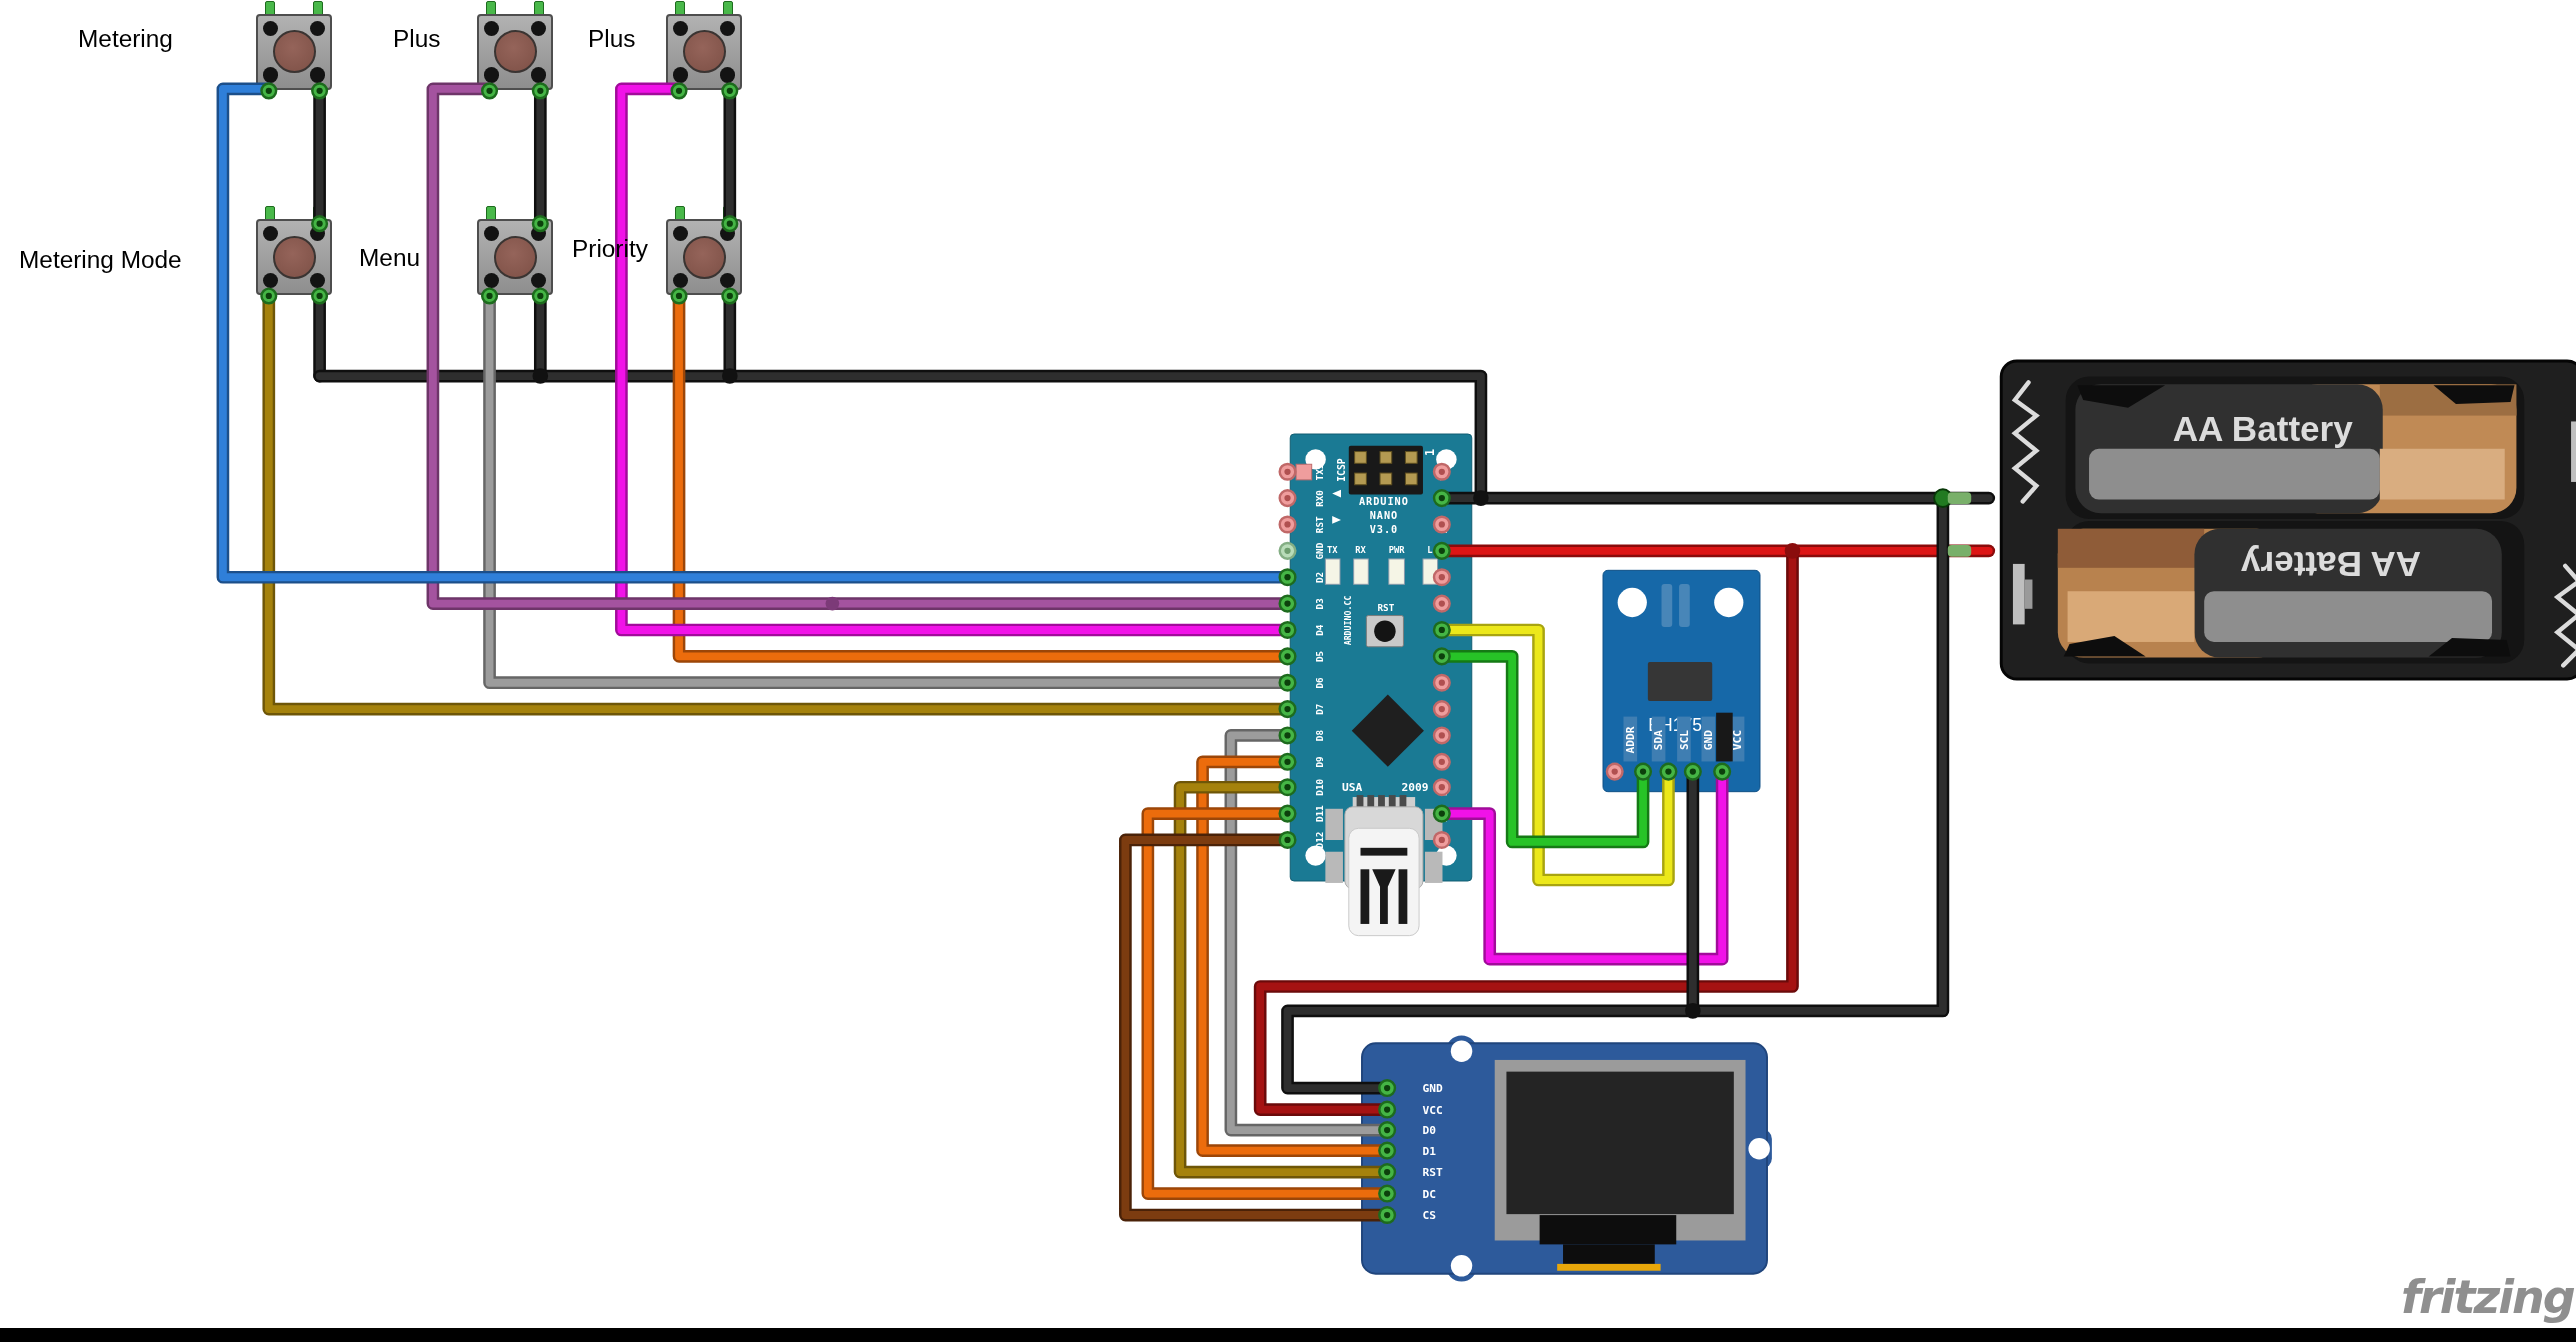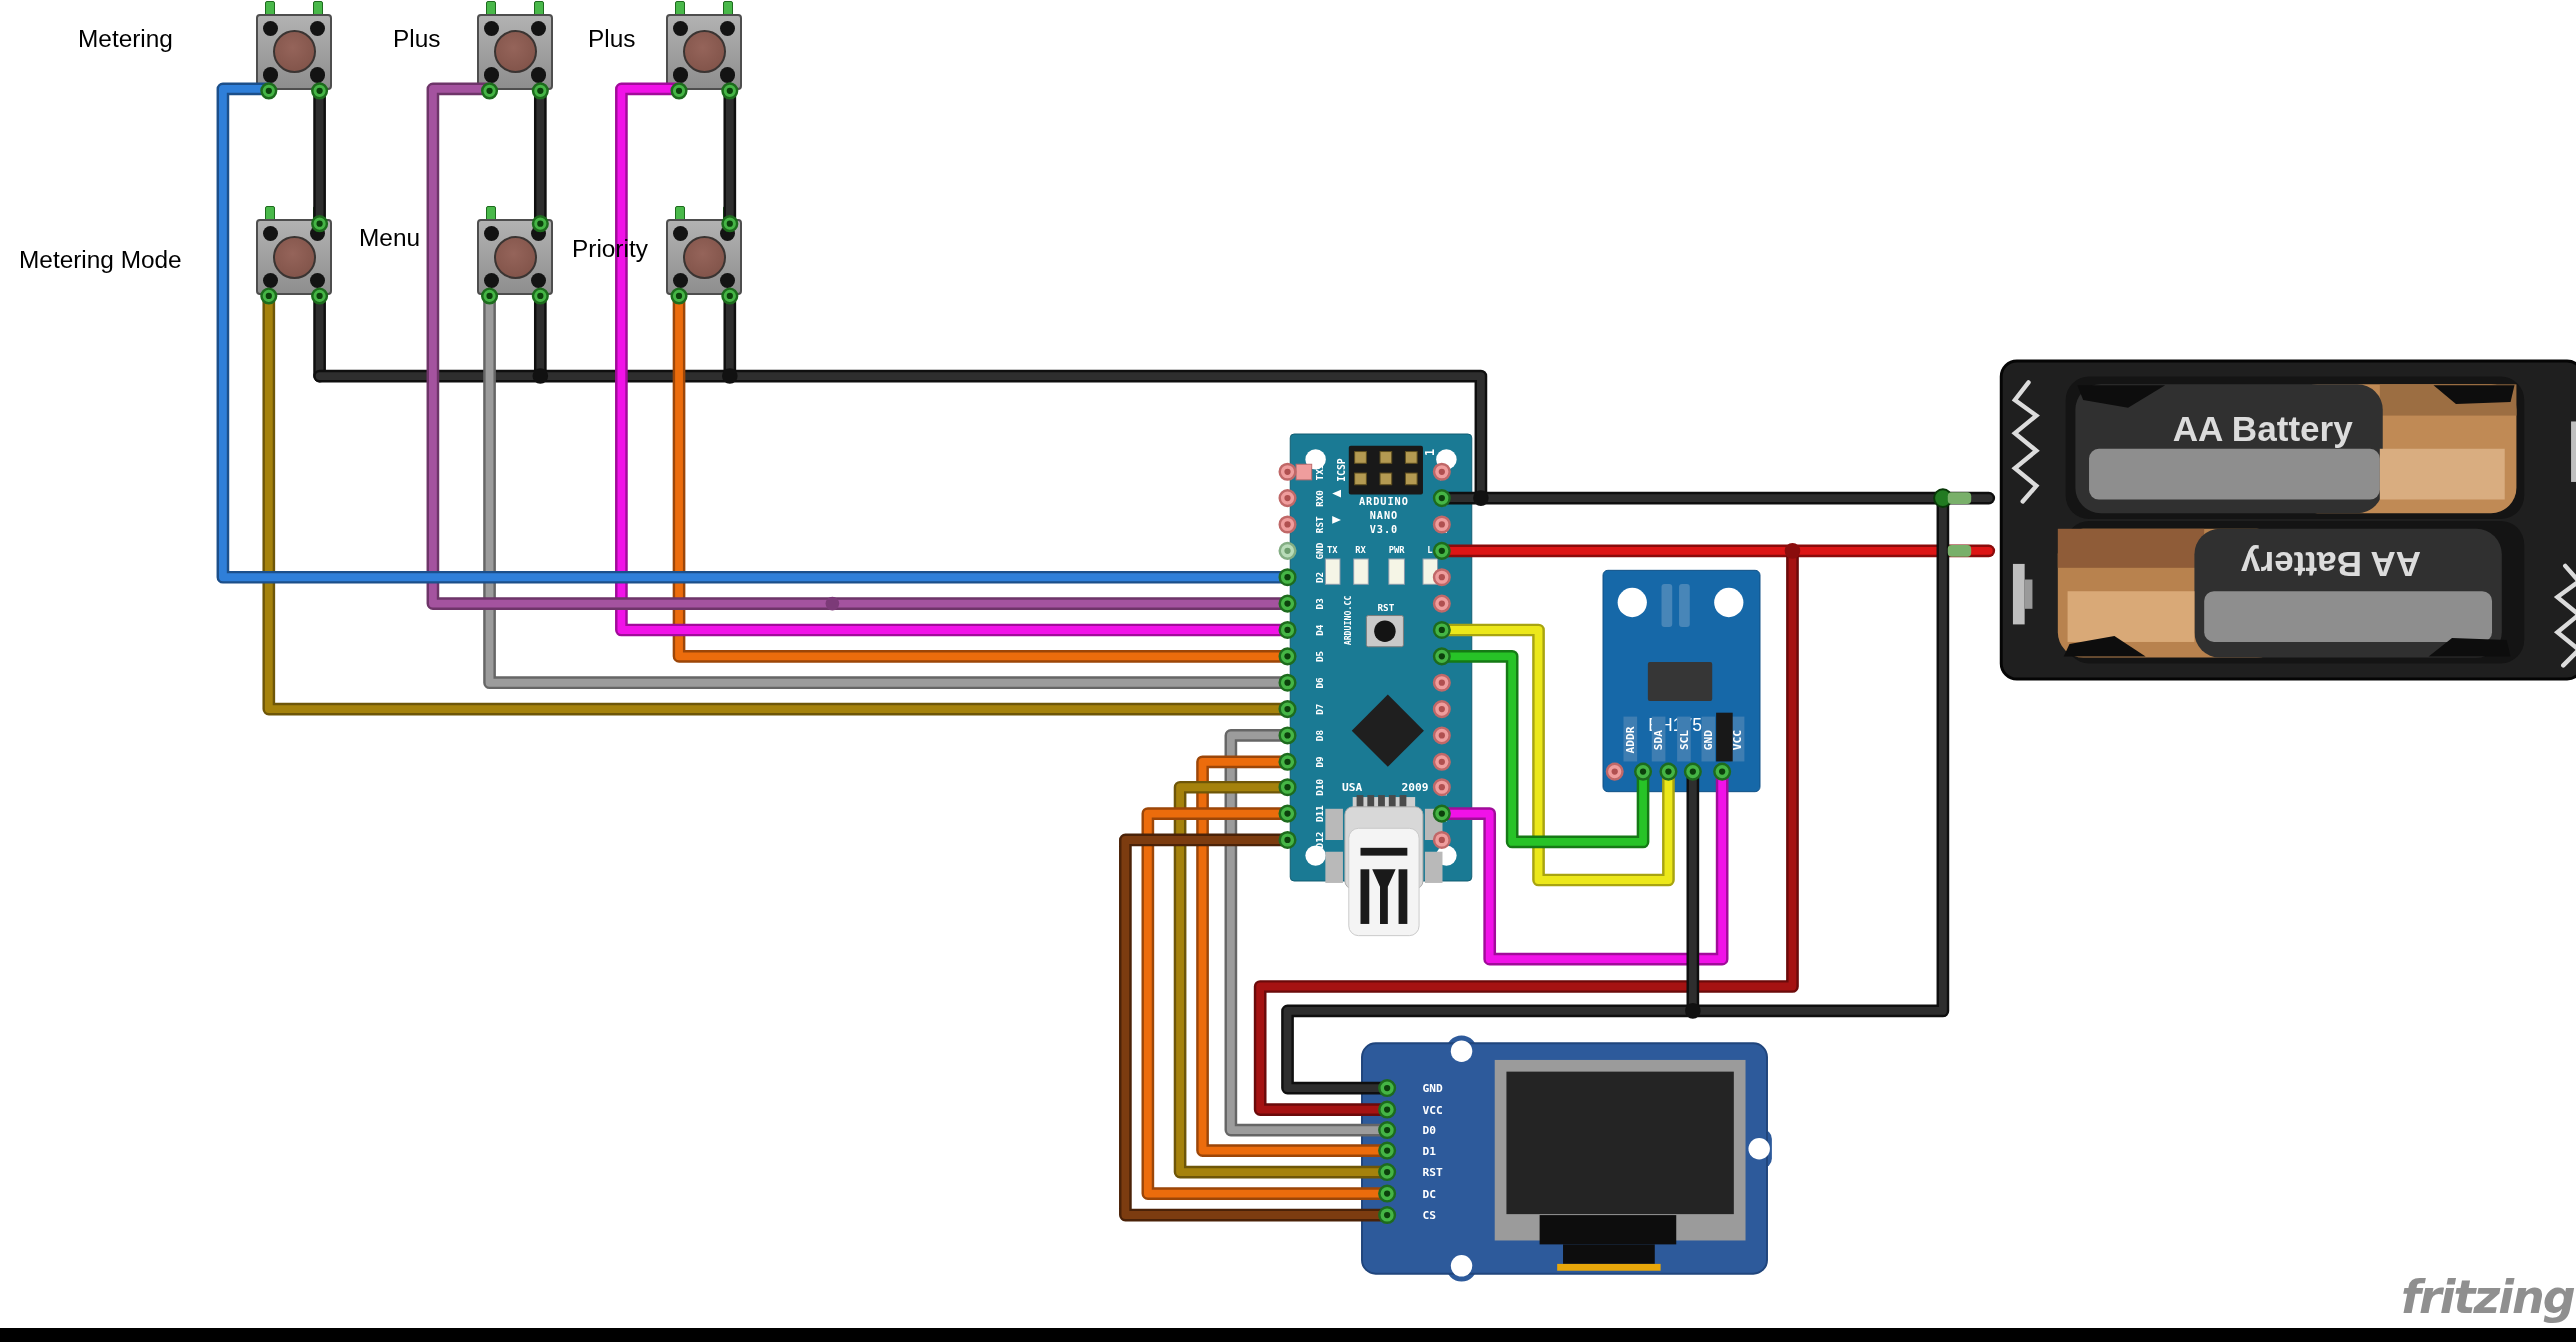--- a/index.html
+++ b/index.html
@@ -27,21 +27,21 @@
 </style>
 </head>
 <body>
 
 <div id="canvas">
 
   <div class="part-label" style="left:78px;top:25.4px">Metering</div>
   <div class="part-label" style="left:393px;top:25.4px">Plus</div>
   <div class="part-label" style="left:588px;top:25.4px">Plus</div>
   <div class="part-label" style="left:19px;top:246px">Metering Mode</div>
-  <div class="part-label" style="left:359px;top:224px">Menu</div>
+  <div class="part-label" style="left:359px;top:244px">Menu</div>
   <div class="part-label" style="left:572px;top:235px">Priority</div>
 
   <div class="tact" style="left:256px;top:13.7px">
     <span class="stub sl"></span>
       <span class="stub sr"></span>
     <div class="body">
         <span class="dot d1"></span>
         <span class="dot d2"></span>
         <span class="dot d3"></span>
         <span class="dot d4"></span>

